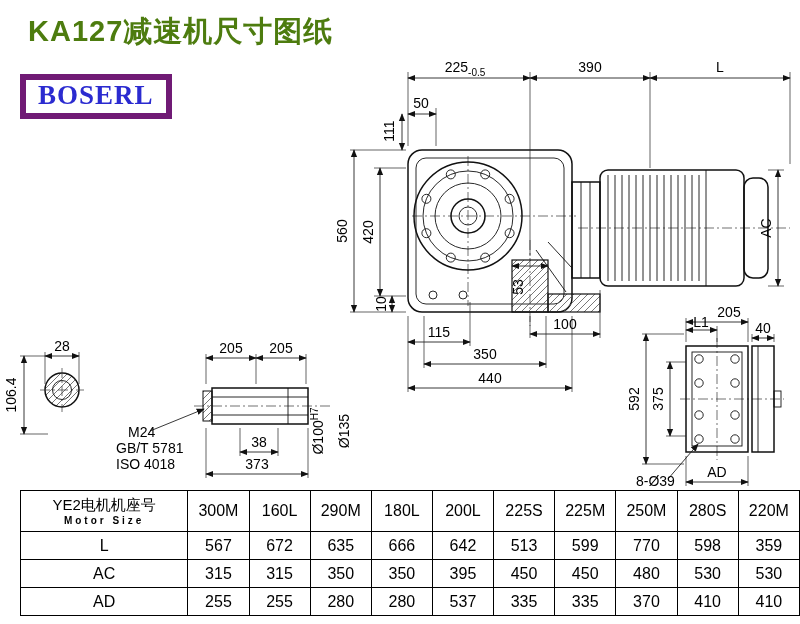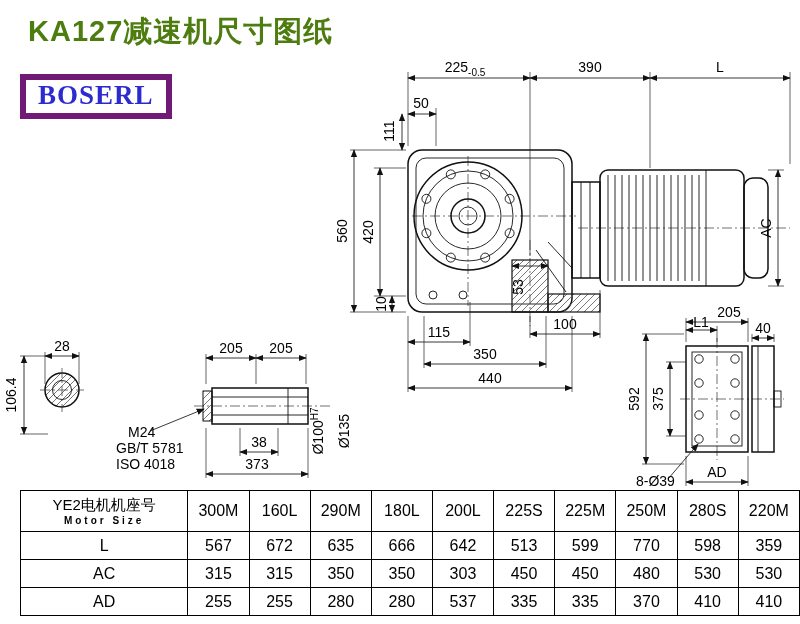--- a/index.html
+++ b/index.html
@@ -231,21 +231,21 @@
       <td>770</td>
       <td>598</td>
       <td>359</td>
     </tr>
     <tr>
       <td>AC</td>
       <td>315</td>
       <td>315</td>
       <td>350</td>
       <td>350</td>
-      <td>303</td>
+      <td>395</td>
       <td>450</td>
       <td>450</td>
       <td>480</td>
       <td>530</td>
       <td>530</td>
     </tr>
     <tr>
       <td>AD</td>
       <td>255</td>
       <td>255</td>

